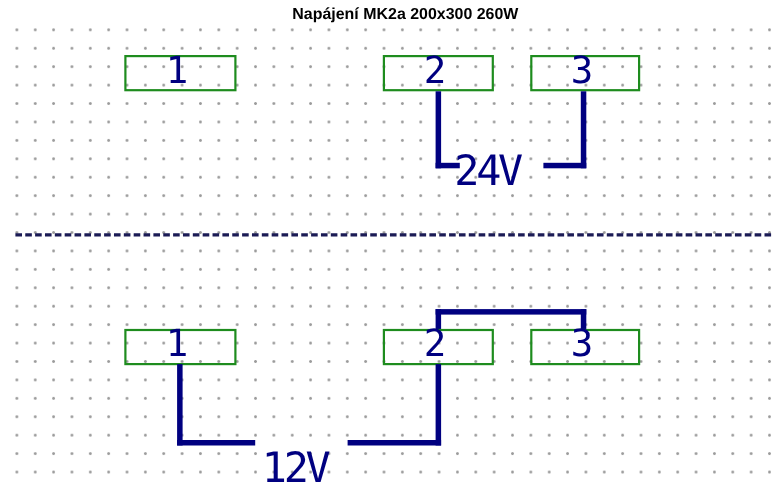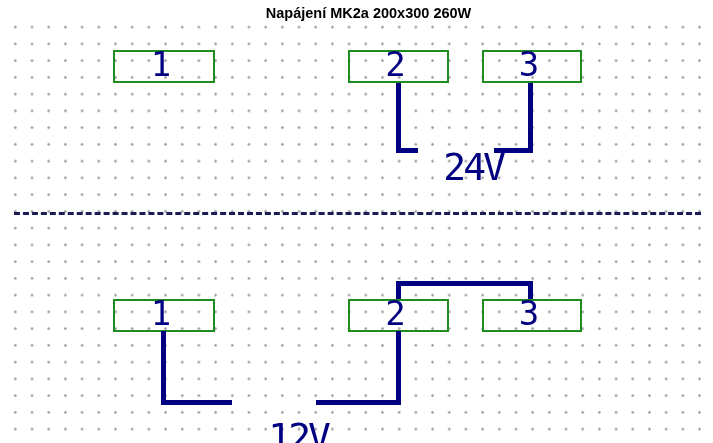--- a/index.html
+++ b/index.html
@@ -39,26 +39,25 @@
     color: var(--text, #000080);
     transform: translate(-3px, -2px);
   }
   .wire {
     position: absolute;
     background: var(--wire, #000080);
   }
   .vlabel {
     position: absolute;
     width: 90px;
-    text-align: right;
+    text-align: left;
     font-size: 38px;
     letter-spacing: -3px;
     line-height: 42px;
     color: var(--text, #000080);
-    margin-top: 12px;
   }
   .separator {
     position: absolute;
     left: 14px; top: 212px; width: 687px; height: 0;
     border-top: 3px dashed var(--separator, #1b1b55);
   }
 </style>
 </head>
 <body>
 

